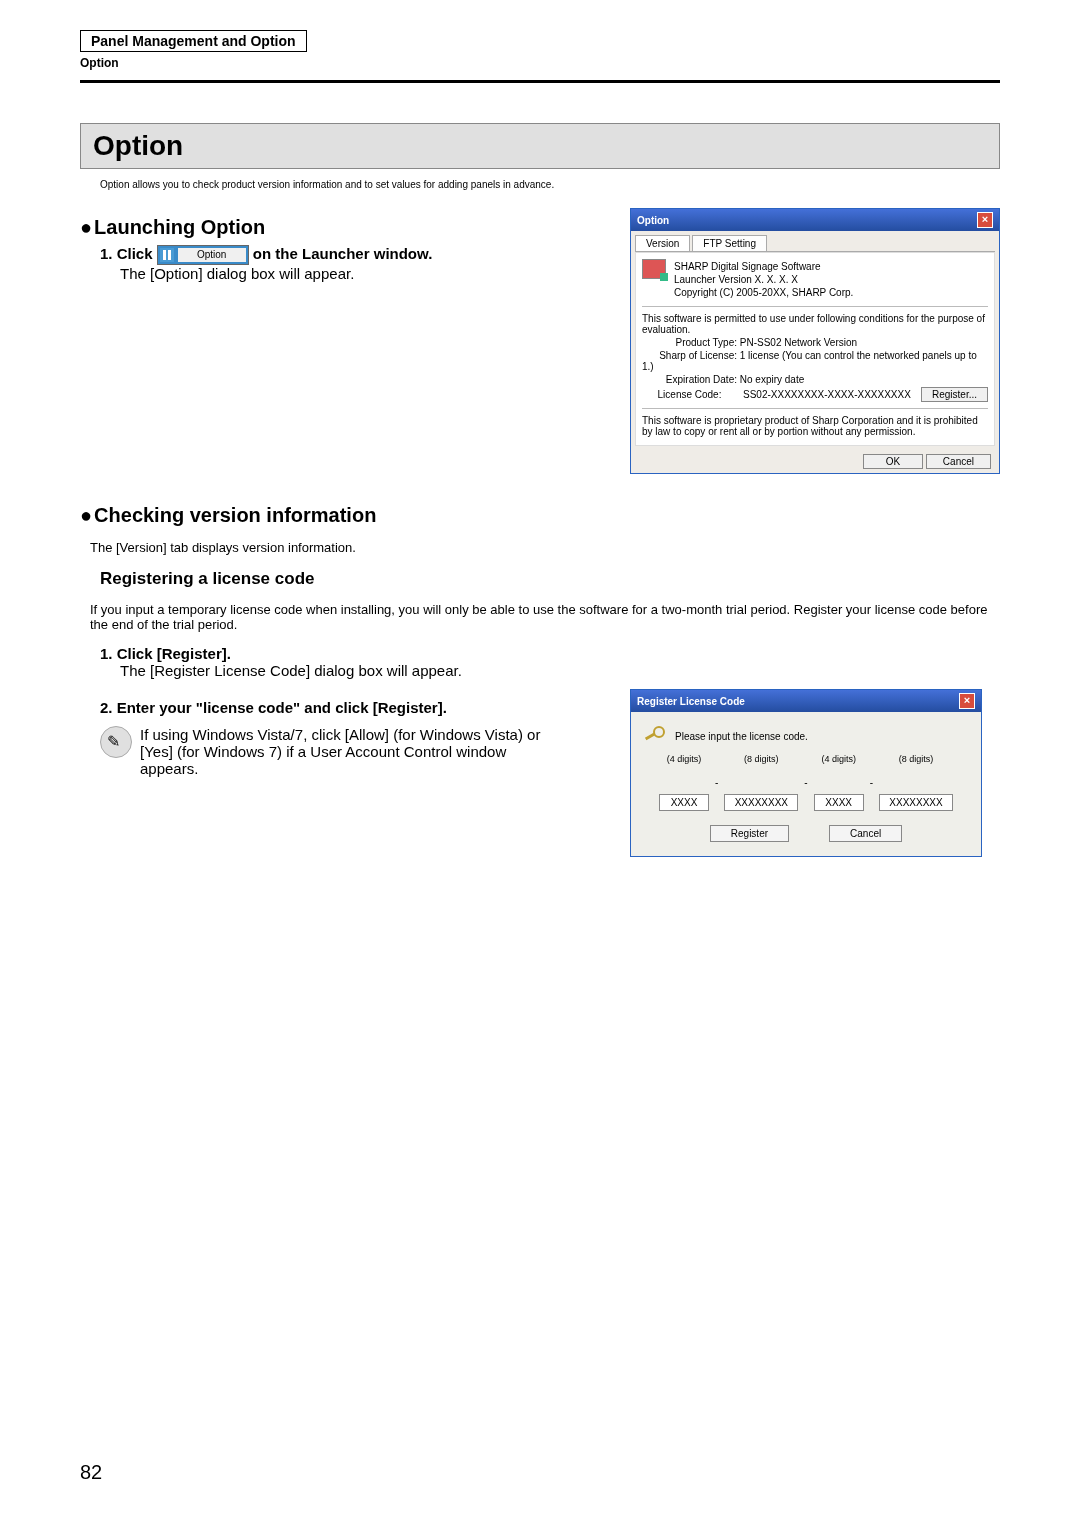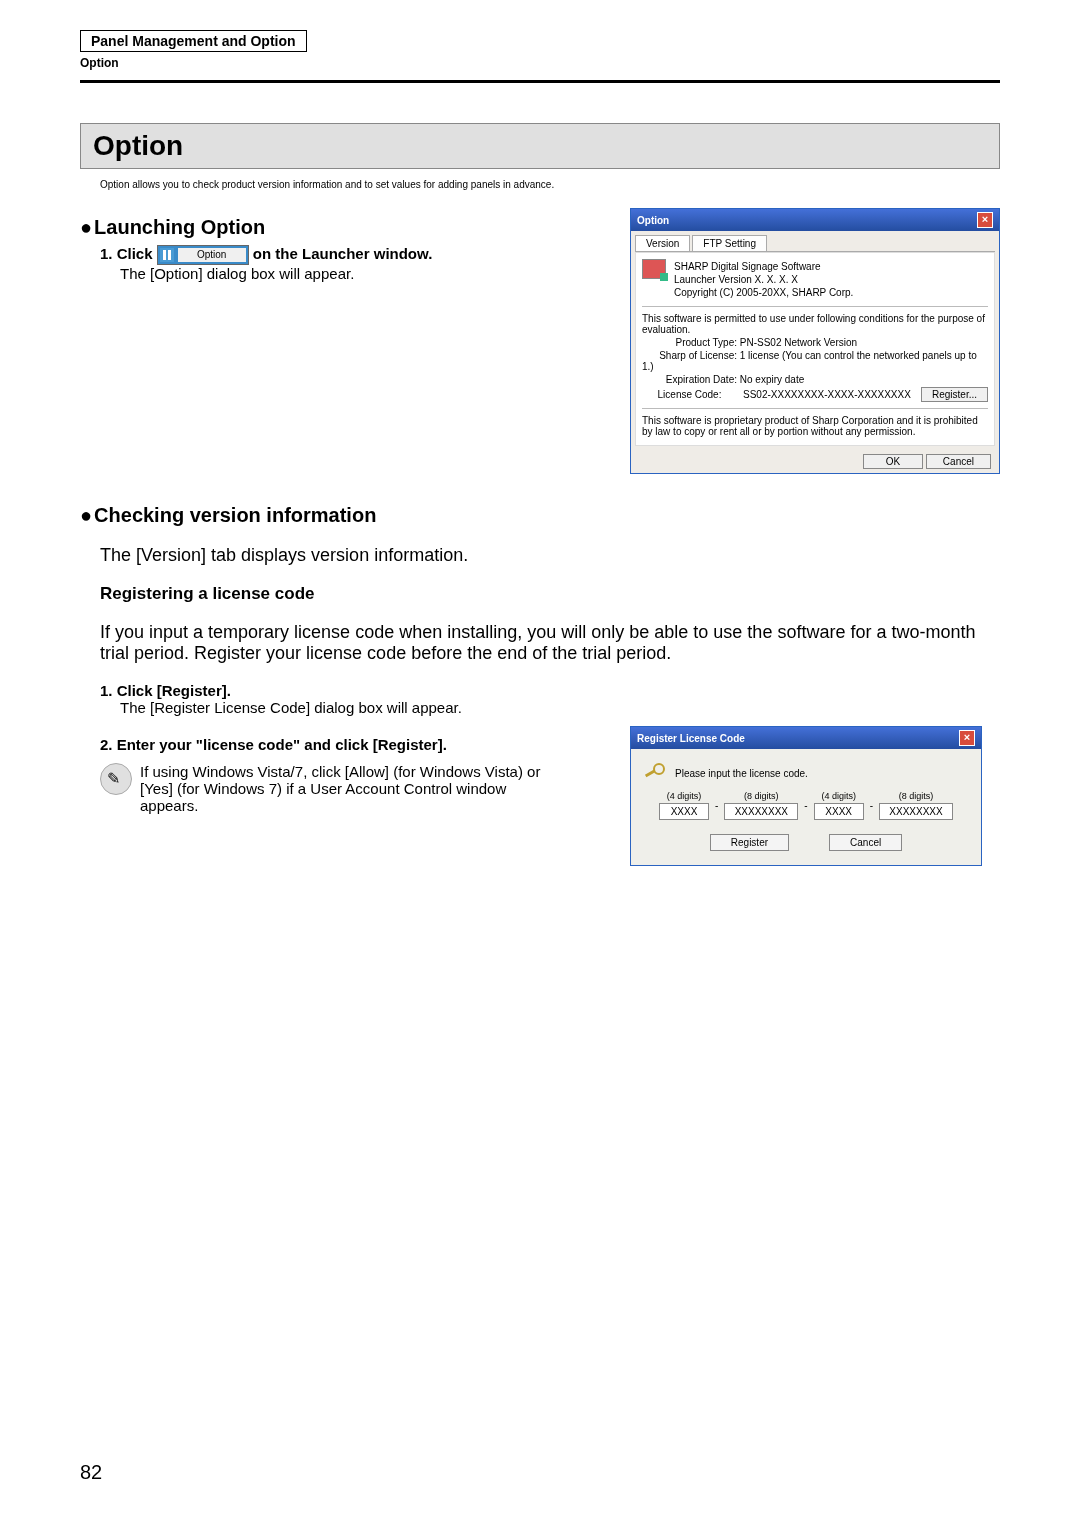--- a/index.html
+++ b/index.html
@@ -160,21 +160,21 @@
     border:1px solid #888;
     background:#f0f0f0;
     padding:1px 10px;
     font-size:10px;
     display:inline-block;
   }
   .dlg-footer {
     text-align:right;
     padding:4px 8px;
   }
-  .body-text { font-size: 18px; margin-left: 20px; }
+  .body-text { font-size: 13px; margin-left: 10px; }
   .h3 { font-size: 17px; font-weight: bold; margin: 14px 0 6px 20px; }
   .step-block { margin: 10px 0 10px 20px; font-size:15px; }
   .note-icon {
     display:inline-block;
     width:30px;
     height:30px;
     border-radius:50%;
     background:#e0e0e0;
     border:1px solid #aaa;
     vertical-align:top;
@@ -189,21 +189,21 @@
   }
   .note-row {
     display:flex;
     align-items:flex-start;
     margin-left:20px;
   }
   .note-text { font-size:15px; max-width:420px; }
   .license-dialog { border:1px solid #2a63c1; background:#efefea; font-size:10px; width:350px; }
   .license-body { padding:14px; text-align:center; }
   .field-row { display:flex; justify-content:center; align-items:center; gap:6px; margin:6px 0;}
-  .field-col { display:flex; flex-direction:column; align-items:center; }
+  .field-col { display:flex; flex-direction:column; align-items:center;gap:28px; }
   .field-label { font-size:9px; margin-bottom:2px; }
   .field-input { border:1px solid #888; background:#fff; font-size:10px; text-align:center; padding:2px 4px; }
   .f4 { width:40px; }
   .f8 { width:64px; }
   .btn-row { display:flex; justify-content:center; gap:40px; margin-top:14px; }
   .mbtn { border:1px solid #888; background:#f4f4f4; padding:2px 20px; font-size:10px; }
   .page-num { position:absolute; bottom:40px; left:80px; font-size:20px; font-weight:normal; }
   .soft-icon {
     display:inline-block;
     width:22px; height:18px;

